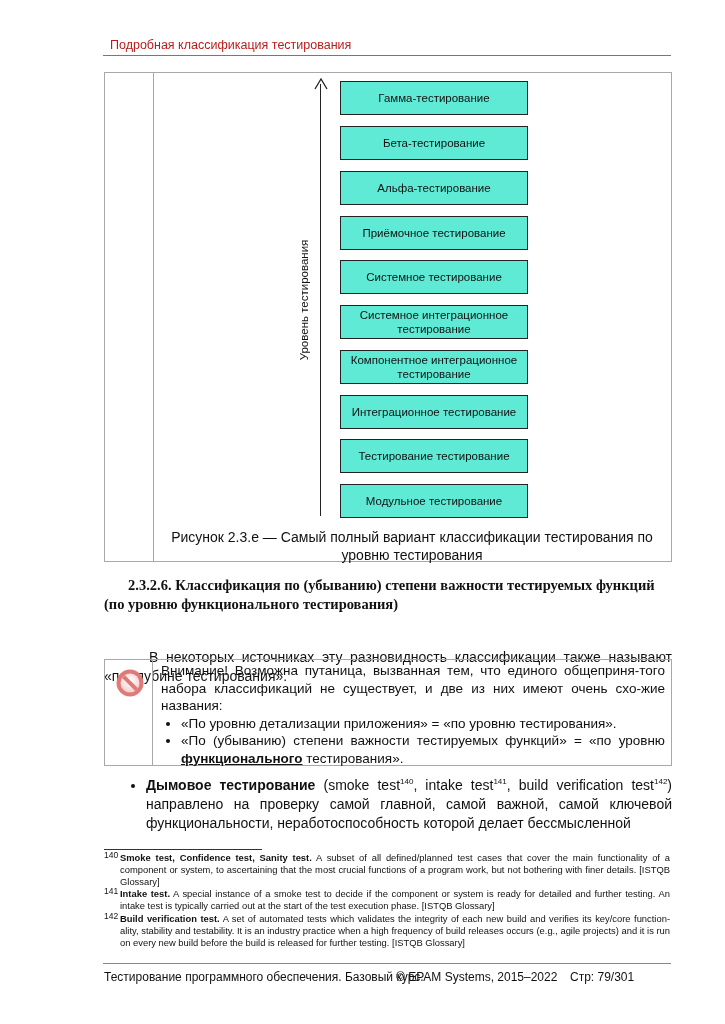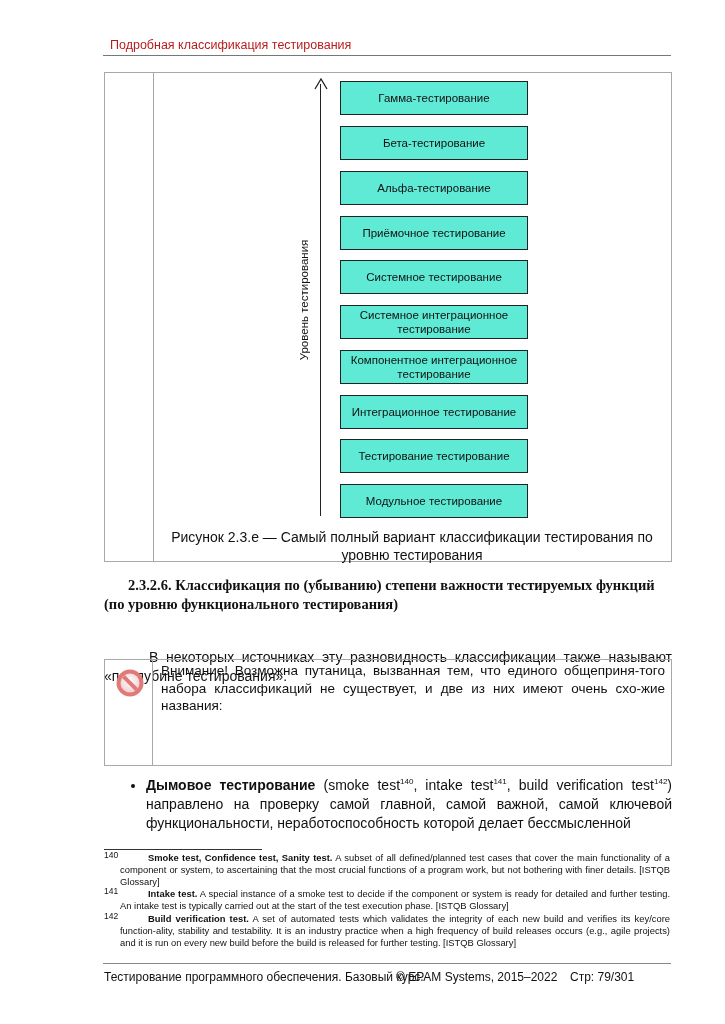--- a/index.html
+++ b/index.html
@@ -44,21 +44,21 @@
 
   .bullet-block { position: absolute; left: 124px; top: 772px; width: 548px; font-size: 14px; line-height: 19px; }
   .bullet-block ul { margin: 0; padding-left: 22px; }
   .bullet-block li { text-align: justify; }
   .bullet-block sup { font-size: 8px; }
 
   .fn-rule { position: absolute; left: 104px; top: 849px; width: 158px; height: 1px; background: #333; }
   .footnotes { position: absolute; left: 104px; top: 852px; width: 566px; font-size: 9.4px; line-height: 11.8px; }
   .fn { position: relative; padding-left: 16px; margin-bottom: 1px; text-align: justify; }
   .fn-num { position: absolute; left: 0; top: -2px; font-size: 8.5px; }
-  .fn-term { font-weight: bold; margin-left: 28px; }
+  .fn-term { font-weight: bold; }
 
   .footer-rule { position: absolute; left: 103px; top: 963px; width: 568px; height: 1px; background: #888; }
   .footer { position: absolute; top: 970px; font-size: 12px; color: #111; }
   .footer-left { left: 104px; }
   .footer-mid { left: 396px; }
   .footer-right { left: 570px; }
 </style>
 </head>
 <body>
 
@@ -101,20 +101,24 @@
         <stop offset="0%" stop-color="#ffffff"></stop>
         <stop offset="100%" stop-color="#f2d0cf"></stop>
       </radialGradient>
     </defs>
     <circle cx="15" cy="15" r="13.5" fill="#e07a78"></circle>
     <circle cx="15" cy="15" r="9.5" fill="url(#g)"></circle>
     <line x1="8.3" y1="8.3" x2="21.7" y2="21.7" stroke="#e07a78" stroke-width="4"></line>
   </svg>
   <div class="warn-text">
     <div>Внимание! Возможна путаница, вызванная тем, что единого общеприня-того набора классификаций не существует, и две из них имеют очень схо-жие названия:</div>
+    <ul>
+      <li>«По уровню детализации приложения» = «по уровню тестирования».</li>
+      <li><span>«По (убыванию) степени важности тестируемых функций» = «по уровню </span><span class="u-bold">функционального</span><span> тестирования».</span></li>
+    </ul>
   </div>
 </div>
 
 <div class="bullet-block">
   <ul>
     <li><b>Дымовое тестирование</b><span> (smoke test</span><sup>140</sup><span>, intake test</span><sup>141</sup><span>, build verification test</span><sup>142</sup><span>) направлено на проверку самой главной, самой важной, самой ключевой функциональности, неработоспособность которой делает бессмысленной</span></li>
   </ul>
 </div>
 
 <div class="fn-rule"></div>

